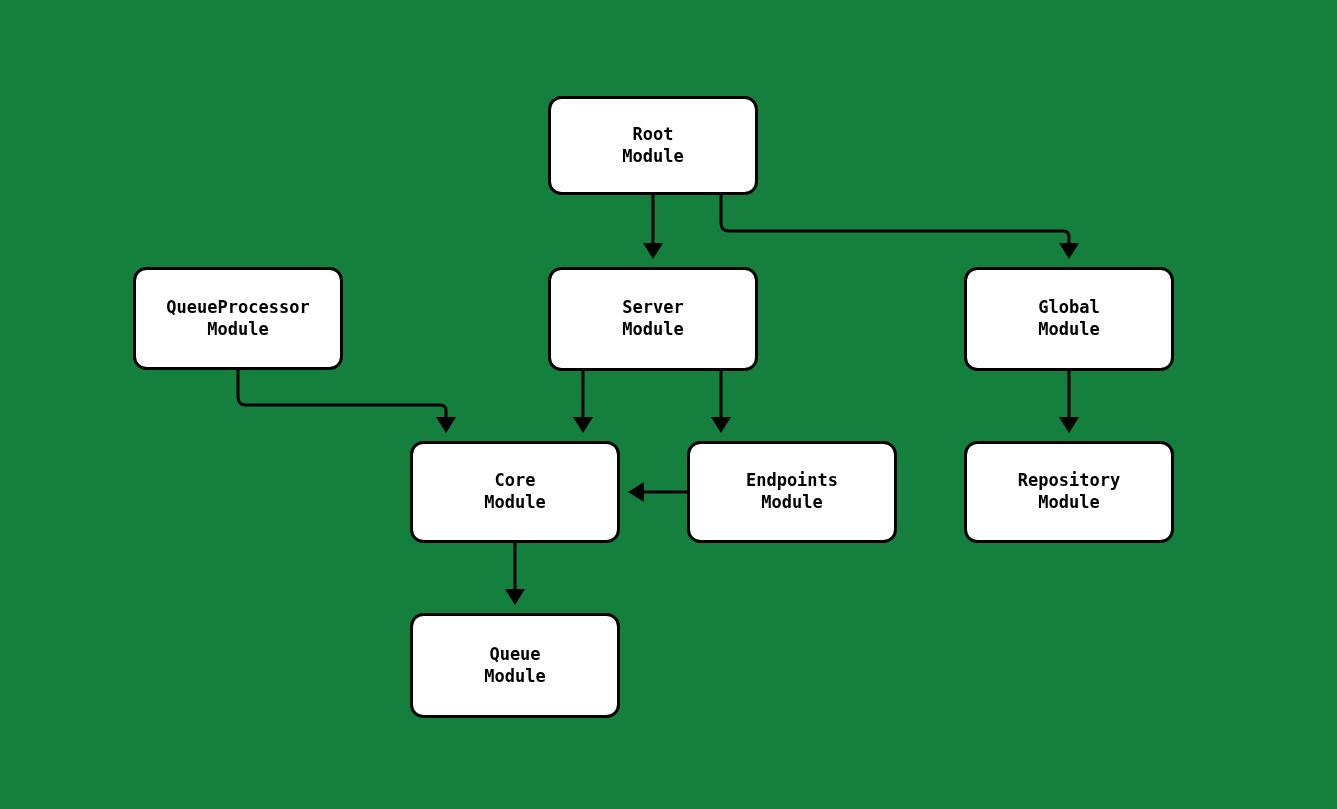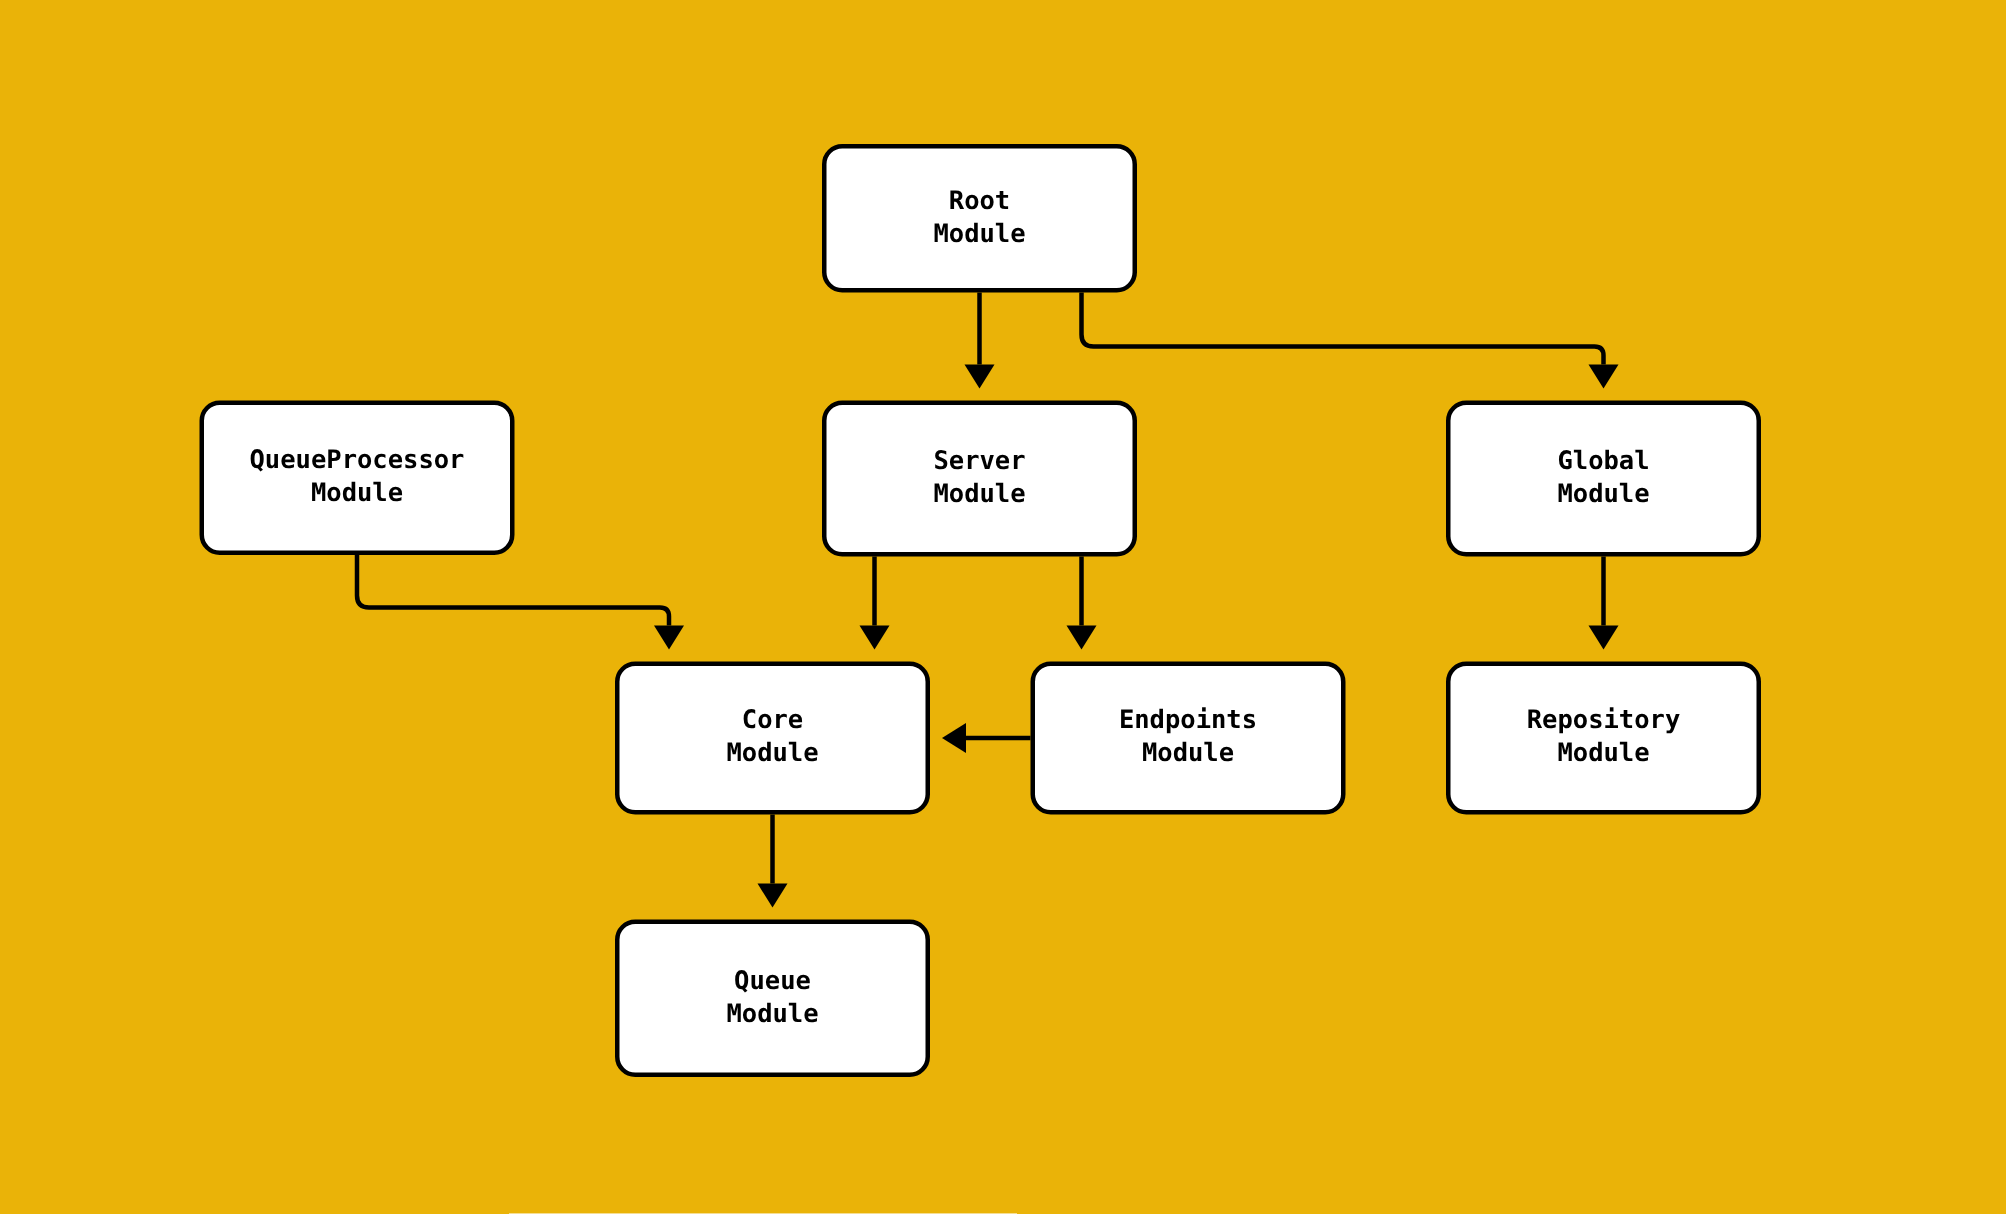--- a/index.html
+++ b/index.html
@@ -10,21 +10,21 @@
   body {
     width: 1337px;
     height: 809px;
     overflow: hidden;
     font-family: "DejaVu Sans Mono", monospace;
   }
   #diagram-root {
     position: relative;
     width: 1337px;
     height: 809px;
-    background: #eab308;
+    background: #15803d;
   }
   svg#diagram-svg {
     position: absolute;
     left: 0;
     top: 0;
     width: 1337px;
     height: 809px;
     display: block;
   }
   .node-box {

